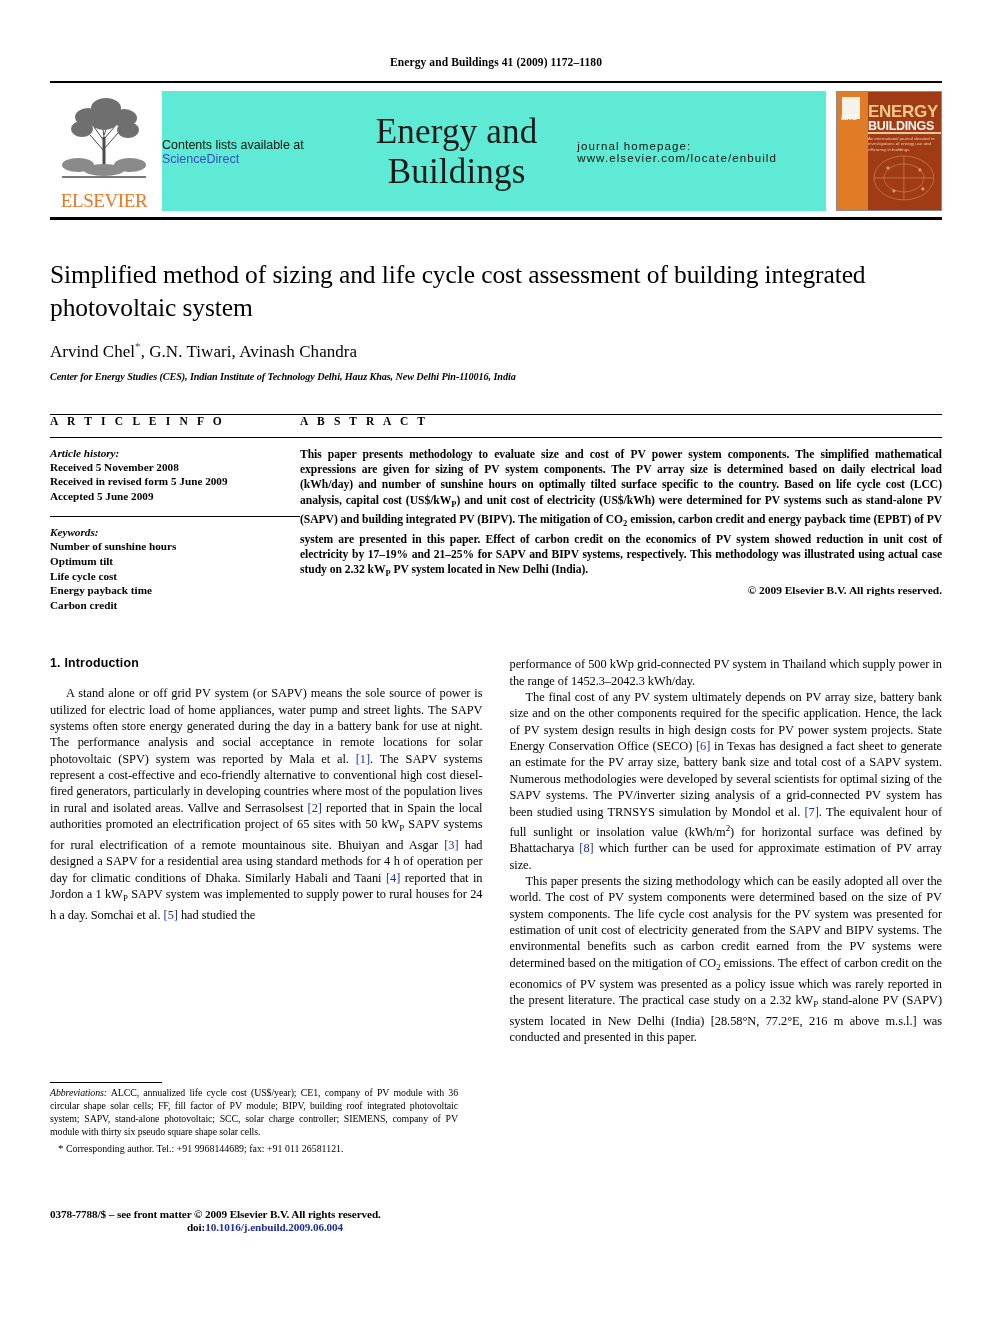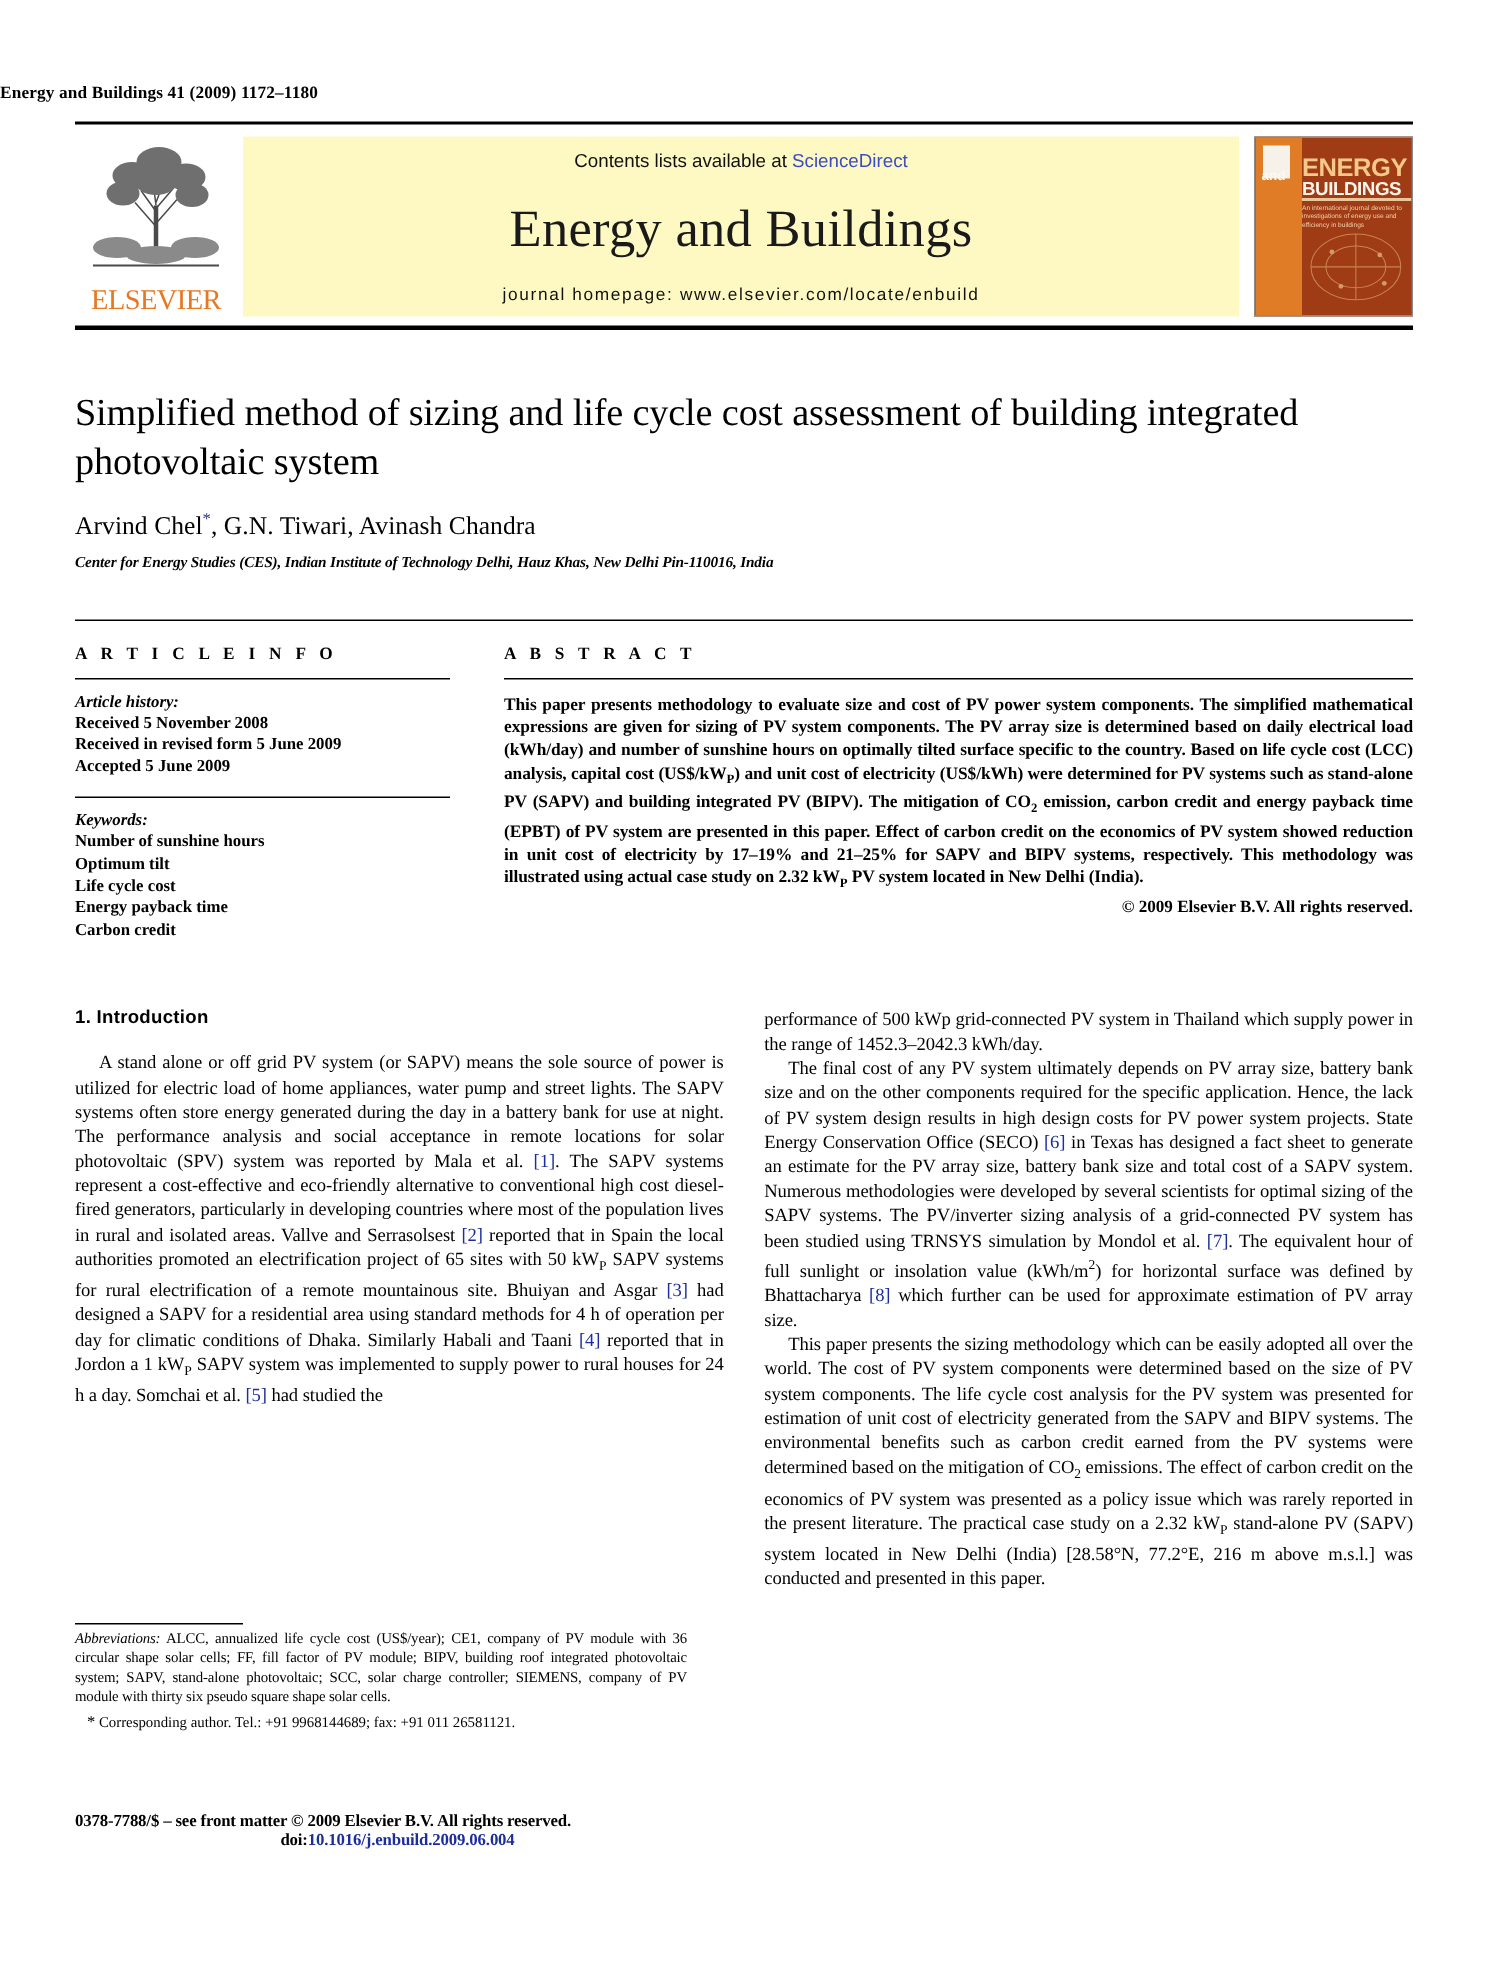--- a/index.html
+++ b/index.html
@@ -17,21 +17,21 @@
   }
   .page {
     position: relative;
     width: 992px;
     height: 1323px;
     padding: 0;
   }
 
   
   .running-head {
-    text-align: left;
+    text-align: center;
     font-size: 11.5px;
     font-weight: bold;
     letter-spacing: .1px;
     padding-top: 56px;
   }
 
   
   .masthead {
     margin: 13px 50px 0 50px;
     border-top: 2.2px solid #000;
@@ -58,23 +58,23 @@
     font-family: "Liberation Serif", serif;
     font-size: 19px;
     letter-spacing: -0.4px;
     color: #E87722;
     font-weight: normal;
     line-height: 1;
     padding-bottom: 1px;
   }
   .journal-band {
     flex: 1 1 auto;
-    background: #fef9c3;
+    background: #5eead4;
     display: flex;
-    flex-direction: column;
+    flex-direction: row;
     justify-content: space-between;
     align-items: center;
     padding: 9px 0 8px 0;
     margin-right: 10px;
   }
   .contents-line {
     font-family: "Liberation Sans", sans-serif;
     font-size: 12.5px;
     color: #111;
   }
@@ -202,23 +202,21 @@
     font-style: italic;
     font-weight: bold;
     margin: 0;
     letter-spacing: -0.1px;
   }
 
   
   .info-abstract {
     margin: 32px 50px 0 50px;
     border-top: 1.1px solid #000;
-    padding-top: 16px;
     display: flex;
-    gap: 36px;
   }
   .col-info {
     width: 250px;
     flex: 0 0 250px;
   }
   .col-abstract {
     flex: 1 1 auto;
   }
   .section-head {
     font-family: "Liberation Serif", serif;

